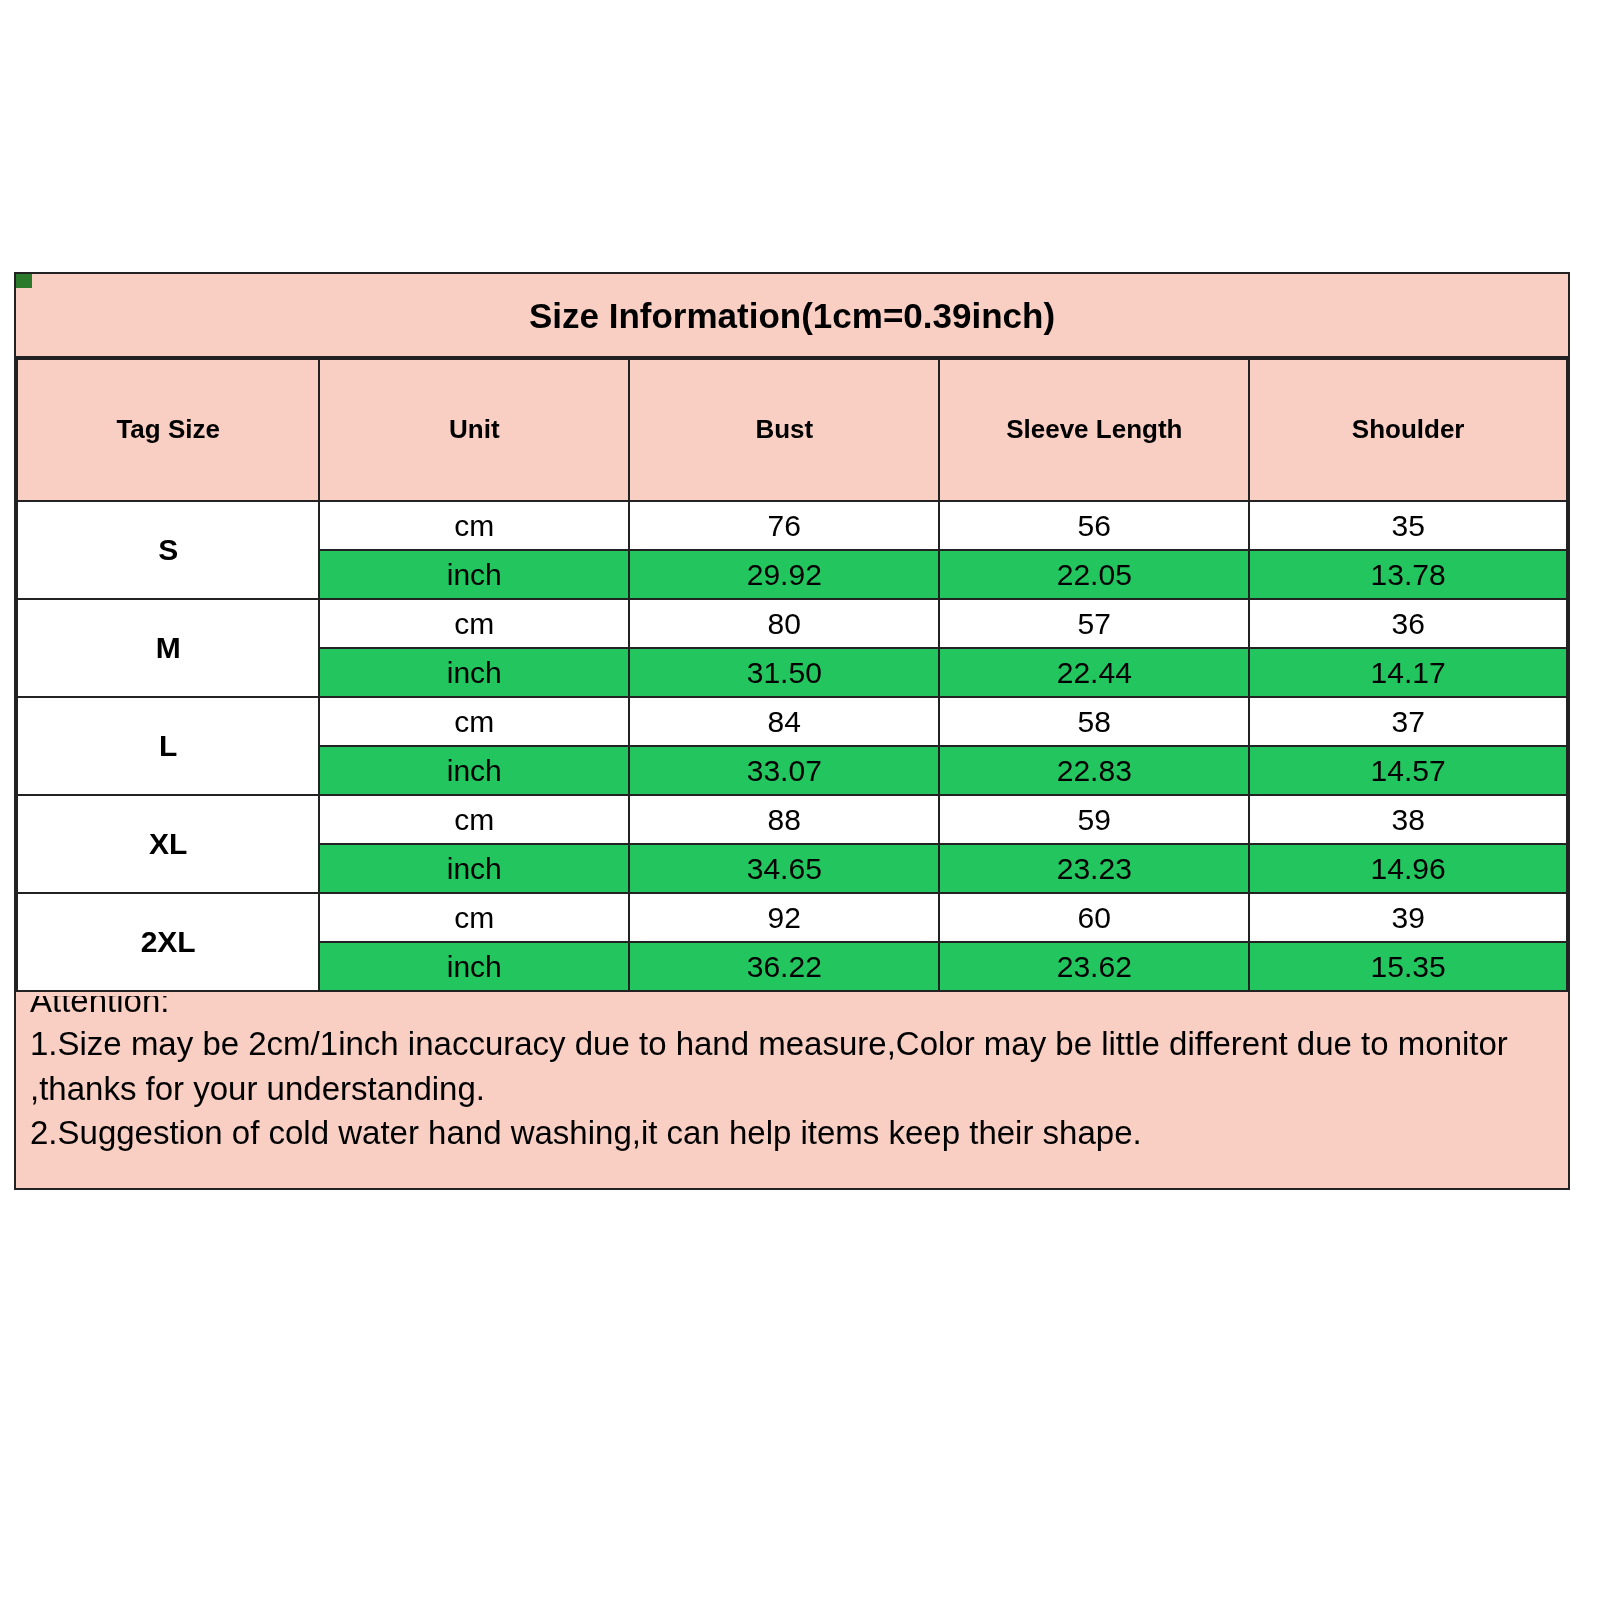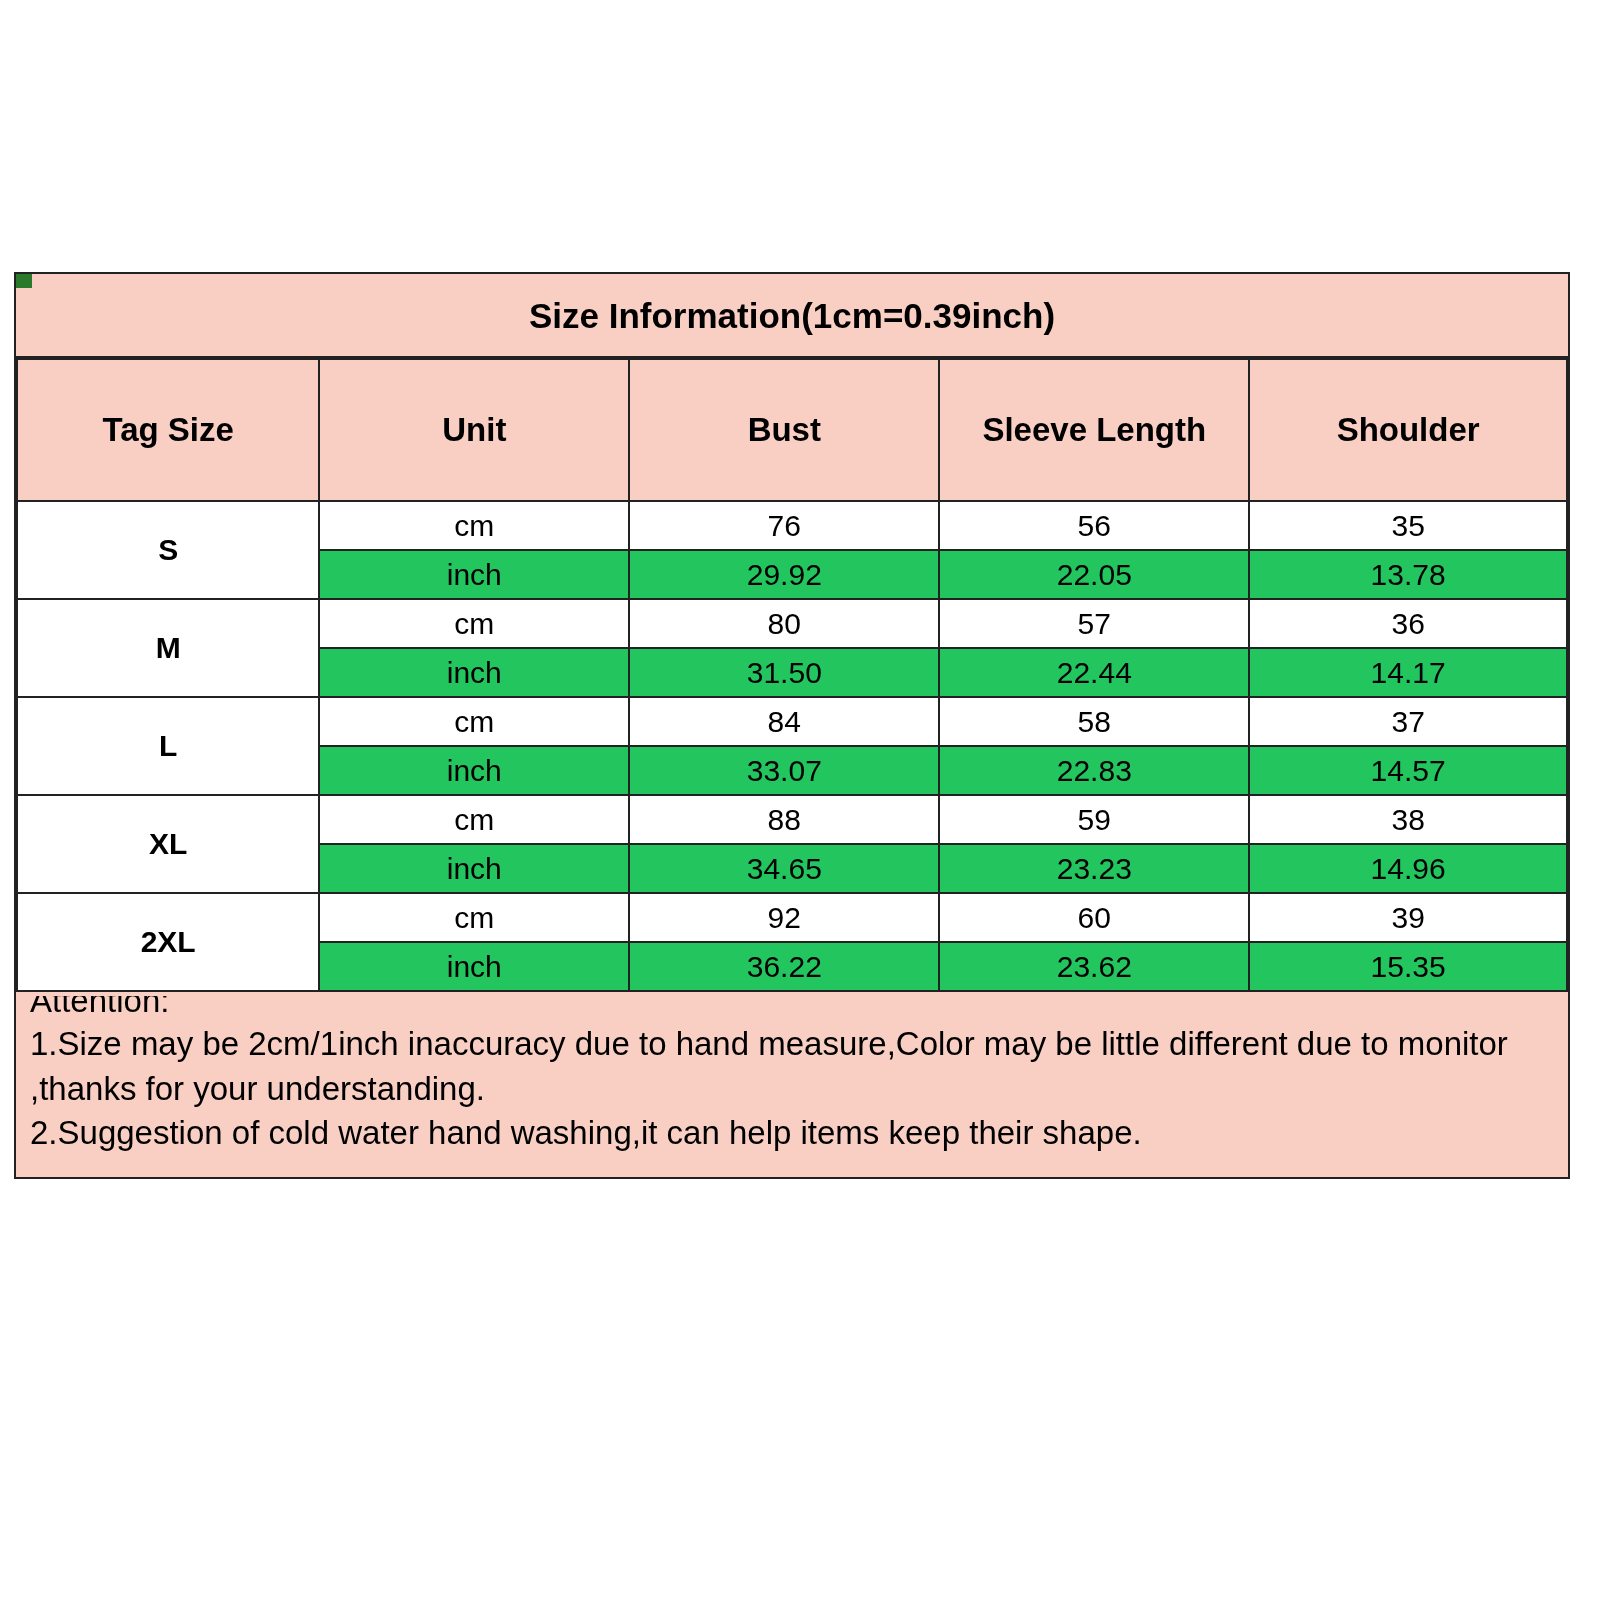--- a/index.html
+++ b/index.html
@@ -59,21 +59,21 @@
   table.size-table td {
     border: 2px solid #222222;
     text-align: center;
     font-size: 30px;
     padding: 0;
   }
 
   table.size-table thead th {
     background: #f9cfc4;
     font-weight: bold;
-    font-size: 33px;
+    font-size: 26px;
     height: 140px;
     line-height: 1.15;
     vertical-align: middle;
   }
 
   .col-tag { width: 19.5%; }
   .col-unit { width: 20%; }
   .col-bust { width: 20%; }
   .col-sleeve { width: 20%; }
   .col-shoulder { width: 20.5%; }
@@ -98,21 +98,21 @@
     font-size: 33px;
   }
   td.val-cell {
     font-size: 31px;
     margin-top: 9px;
   }
 
   .attention-block {
     position: relative;
     background: #f9cfc4;
-    padding: 4px 14px 21px 14px;
+    padding: 4px 14px 32px 14px;
     box-sizing: border-box;
   }
 
   .attention-label {
     font-size: 33px;
     line-height: 1.0;
     color: #000;
     position: relative;
     top: -6px;
     

